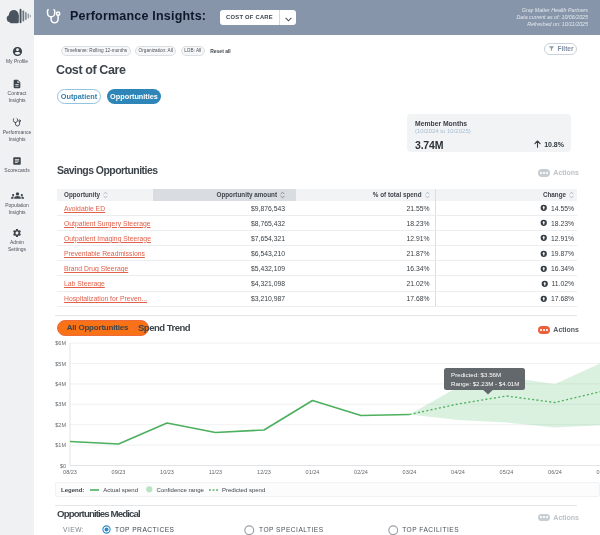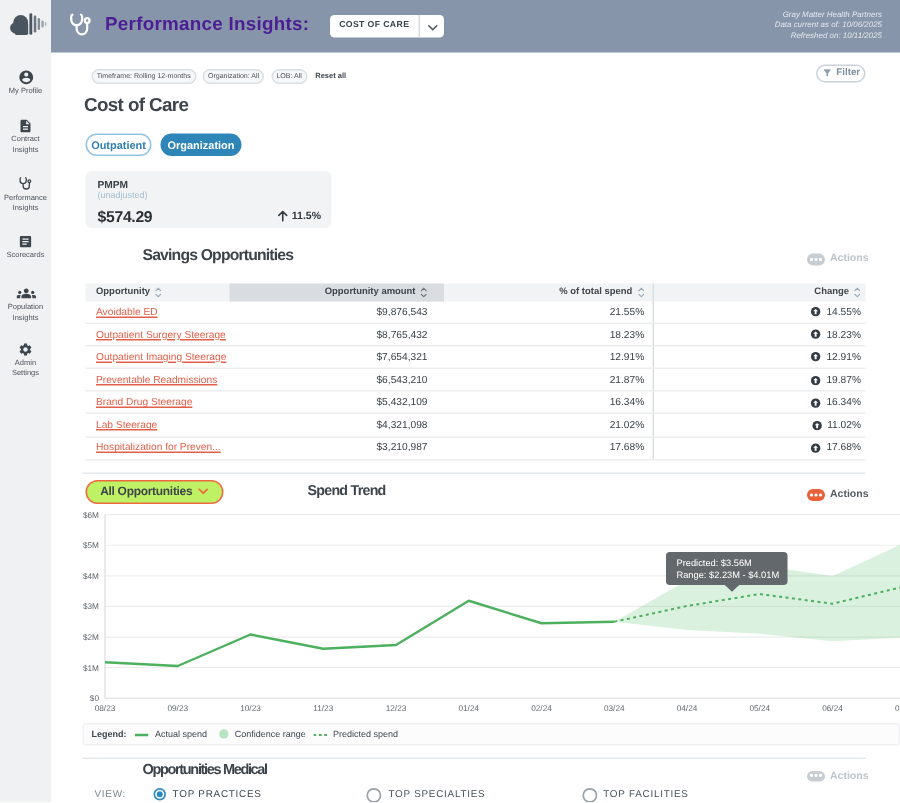--- a/index.html
+++ b/index.html
@@ -9,21 +9,21 @@
   .abs { position:absolute; }
 
   
   #sidebar { left:0; top:0; width:34px; height:535px; background:#f0f1f3; }
   .navitem { position:absolute; left:0; width:34px; text-align:center; color:#4a5157; }
   .navitem .lbl { font-size:5px; line-height:6.5px; color:#4d545b; margin-top:1px; }
   .navitem svg { display:block; margin:0 auto; }
 
   
   #topbar { left:34px; top:0; width:566px; height:35px; background:#8695a9; }
-  #pi-title { position:absolute; left:36px; top:9px; color:#4c1d95; font-weight:bold;
+  #pi-title { position:absolute; left:36px; top:9px; color:#0f172a; font-weight:bold;
     font-size:12.5px; letter-spacing:0.2px; }
   #hdr-dd { position:absolute; left:186px; top:10px; width:76px; height:14.5px; background:#fff;
     border-radius:3px; display:flex; align-items:center; }
   #hdr-dd .txt { flex:1; text-align:center; font-size:5.8px; font-weight:bold; color:#3a424a;
     letter-spacing:0.25px; }
   #hdr-dd .sep { width:1px; height:14.5px; background:#d7dbdf; }
   #hdr-dd .chv { width:16px; text-align:center; }
   #hdr-info { position:absolute; right:12px; top:4.5px; text-align:right; color:#e3e8ee;
     font-size:5.3px; font-style:italic; line-height:7.3px; padding-top:2px; }
 
@@ -47,21 +47,21 @@
   
   .card { position:absolute; top:114px; width:164px; height:38px; background:#f2f3f5;
     border-radius:4px; padding:6px 8px 0 8px; }
   .card .t { font-size:6.8px; font-weight:bold; color:#3a4147; }
   .card .s { font-size:6px; color:#a4bed3; margin-top:1px; }
   .card .v { font-size:10.5px; font-weight:bold; color:#2b3136; letter-spacing:-0.2px; position:absolute; left:8px; bottom:1.5px; }
   .card .d { position:absolute; right:7px; bottom:4px; font-size:7px; font-weight:bold; color:#30373d;
     display:flex; align-items:center; gap:3px; }
 
   
-  .sech { position:absolute; font-size:10.5px; font-weight:bold; color:#3d444b; letter-spacing:-0.55px;margin-left:38px; }
+  .sech { position:absolute; font-size:10.5px; font-weight:bold; color:#3d444b; letter-spacing:-0.55px; }
   .actions { position:absolute; display:flex; align-items:center; gap:3.5px; }
   .actions .pill { width:11.5px; height:7.5px; border-radius:4px; display:flex; align-items:center;
     justify-content:center; gap:1.5px; }
   .actions .pill i { width:1.6px; height:1.6px; border-radius:50%; background:#fff; display:block; }
   .actions .txt { font-size:7px; font-weight:bold; }
 
   
   #tbl { left:57px; top:188.5px; width:520px; }
   .trh { position:relative; height:12.5px; background:#f2f3f4; display:flex; align-items:center;
     font-size:6.3px; font-weight:bold; color:#3e454c; }
@@ -70,23 +70,23 @@
   .c1 { width:96px; padding-left:7px; }
   .c2 { width:143px; text-align:right; padding-right:11px; }
   .c3 { width:139px; text-align:right; padding-right:5.5px; }
   .c4 { flex:1; text-align:right; display:flex; align-items:center; justify-content:flex-end; gap:3px; padding-right:3px; }
   .vline { position:absolute; left:378px; top:0; bottom:0; width:1px; background:#dcdfe2; }
   .lnk { color:#e2604a; text-decoration:underline; }
   .sorted { background:#d9dde1; position:absolute; left:96px; top:0; width:143px; height:12.5px; }
 
   
   #alldd { position:absolute; left:57px; top:320px; width:92px; height:15.5px; border:1.4px solid #ec6a3e;
-    border-radius:9px; background:#bef264; display:flex; align-items:center; justify-content:center;
+    border-radius:9px; background:#f97316; display:flex; align-items:center; justify-content:center;
     gap:4px; font-size:8px; font-weight:bold; color:#3d444b; letter-spacing:-0.2px; }
-  #spendtrend { left:167px; top:321.5px; font-size:9.5px; letter-spacing:-0.5px; }
+  #spendtrend { left:138px; top:321.5px; font-size:9.5px; letter-spacing:-0.5px; }
 
   
   #legend { position:absolute; left:55px; top:482px; width:545px; height:15px; background:#fcfcfd;
     border:0.5px solid #f1f2f3; border-radius:2px; display:flex; align-items:center;
     font-size:6px; color:#3f464c; }
 
   
   .hr { position:absolute; left:55px; width:522px; height:1px; background:#e4e7e9; }
   #viewrow { position:absolute; left:63px; top:524.5px; display:flex; align-items:center;
     font-size:6.6px; color:#4a525a; letter-spacing:0.5px; }
@@ -175,31 +175,31 @@
   </div>
   <div id="filterbtn">
     <svg width="7" height="7" viewBox="0 0 24 24" fill="#8fa0b2">
         <path d="M4.25 5.61C6.27 8.2 10 13 10 13v6c0 .55.45 1 1 1h2c.55 0 1-.45 1-1v-6s3.72-4.8 5.74-7.39c.51-.66.04-1.61-.79-1.61H5.04c-.83 0-1.3.95-.79 1.61z"></path>
       </svg>
     <span>Filter</span>
   </div>
 
   <div id="h1" class="abs">Cost of Care</div>
   <div id="tab1" class="tab">Outpatient</div>
-  <div id="tab2" class="tab">Organization</div>
-
-  <div class="card" style="left:57px">
-    <div class="t">PMPM</div>
-    <div class="s">(unadjusted)</div>
-    <div class="v">$574.29</div>
+  <div id="tab2" class="tab">Opportunities</div>
+
+  <div class="card" style="left:407px">
+    <div class="t">Member Months</div>
+    <div class="s">(10/2024 to 10/2025)</div>
+    <div class="v">3.74M</div>
     <div class="d">
         <svg width="7" height="8" viewBox="0 0 7 8" fill="none" stroke="#343b42" stroke-width="1.1" stroke-linecap="round" stroke-linejoin="round">
           <path d="M3.5 7.2 V1.2 M0.9 3.6 L3.5 1 L6.1 3.6"></path>
         </svg>
-        <span>11.5%</span>
+        <span>10.8%</span>
       </div>
   </div>
 
   <div class="sech" style="left:57px;top:164px">Savings Opportunities</div>
   <div class="actions" style="right:21px;top:169px">
     <span class="pill" style="background:#c6cdd3">
         <i></i>
         <i></i>
         <i></i>
       </span>

